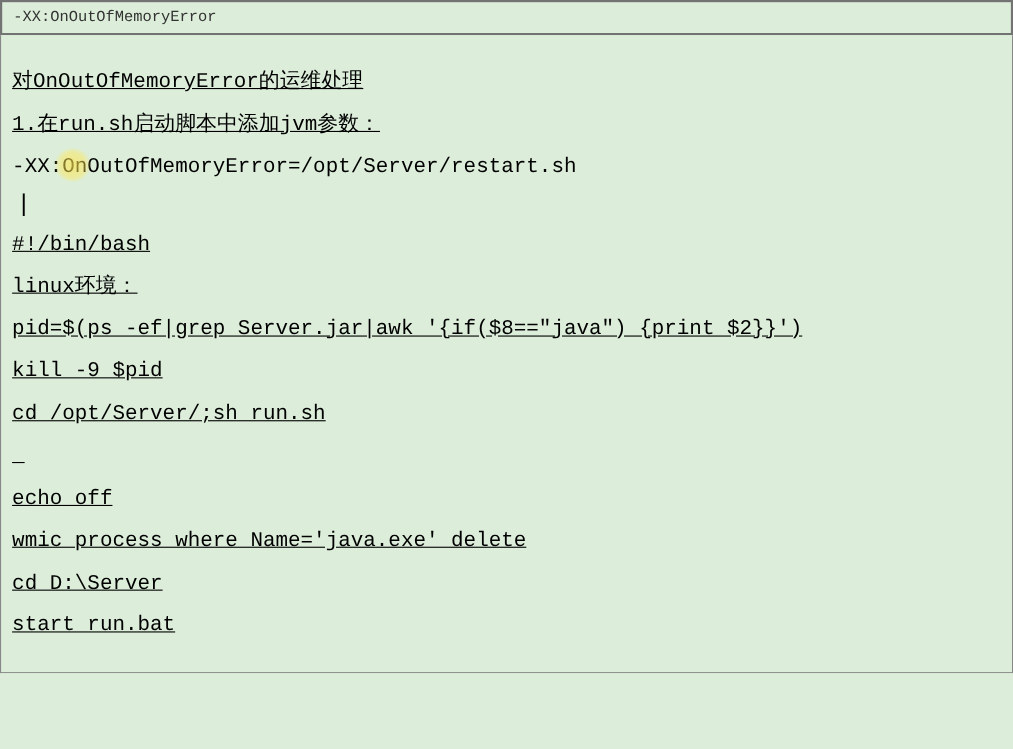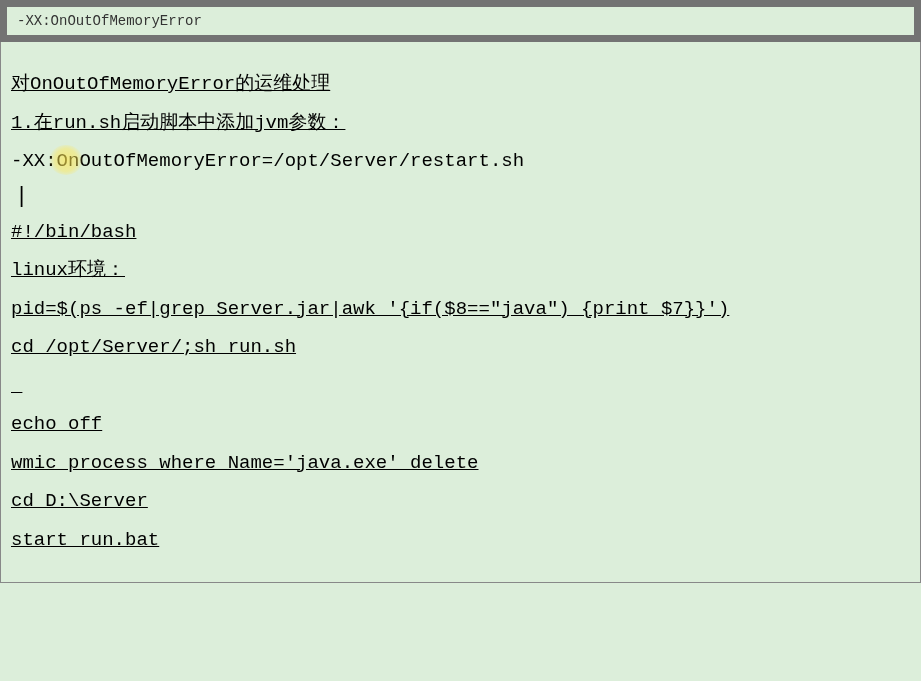--- a/index.html
+++ b/index.html
@@ -4,21 +4,21 @@
   <style>
     * { box-sizing: border-box; }
     body {
       margin: 0;
       padding: 0;
       width: 921px;
       font-family: "Microsoft YaHei", "SimHei", "Courier New", monospace, sans-serif;
       background: #dceeda;
     }
     .header-bar {
-      border: 7px solid #737373;
+      border: 2px solid #737373;
       padding: 6px 10px;
       font-size: 14px;
       color: #333;
       background: #dceeda;
       font-family: "Courier New", monospace;
     }
     .content {
       border: 1px solid #888;
       border-top: none;
       padding: 18px 10px 18px 10px;
@@ -67,21 +67,22 @@
 
   <div class="para mono highlight-row">
     <span class="highlight-circle"></span>
     <span class="text-cursor">-XX:OnOutOfMemoryError=/opt/Server/restart.sh</span>
   </div>
   <div class="caret-line">|</div>
 
 
   <div class="para mono">#!/bin/bash</div>
   <div class="para mono">linux环境：</div>
-  <div class="para mono">pid=$(ps -ef|grep Server.jar|awk '{if($8=="java") {print $7}}')</div>
+  <div class="para mono">pid=$(ps -ef|grep Server.jar|awk '{if($8=="java") {print $2}}')</div>
+  <div class="para mono">kill -9 $pid</div>
   <div class="para mono">cd /opt/Server/;sh run.sh</div>
 
   <div class="para">&nbsp;</div>
 
   <div class="para mono">echo off</div>
   <div class="para mono">wmic process where Name='java.exe' delete</div>
   <div class="para mono">cd D:\Server</div>
   <div class="para mono">start run.bat</div>
 
 </div>

